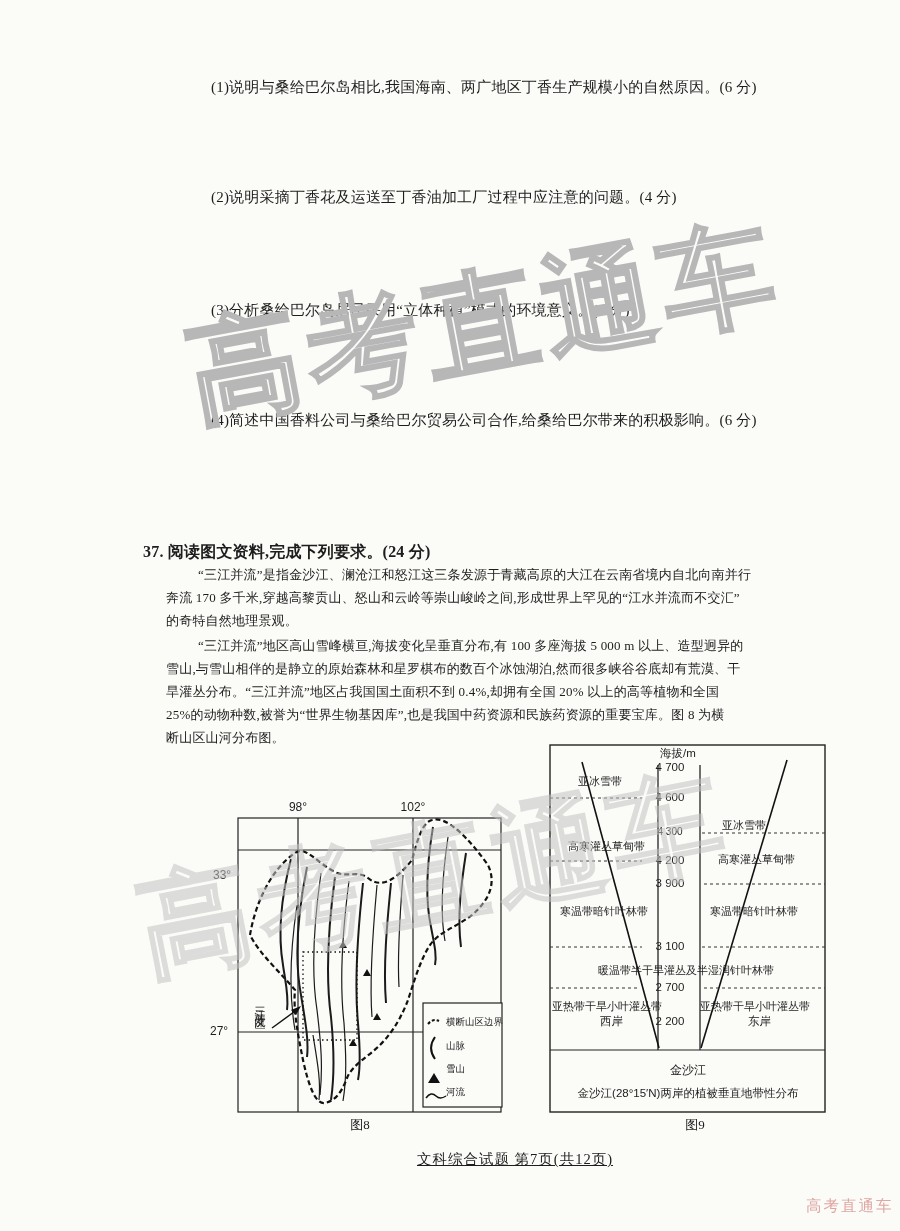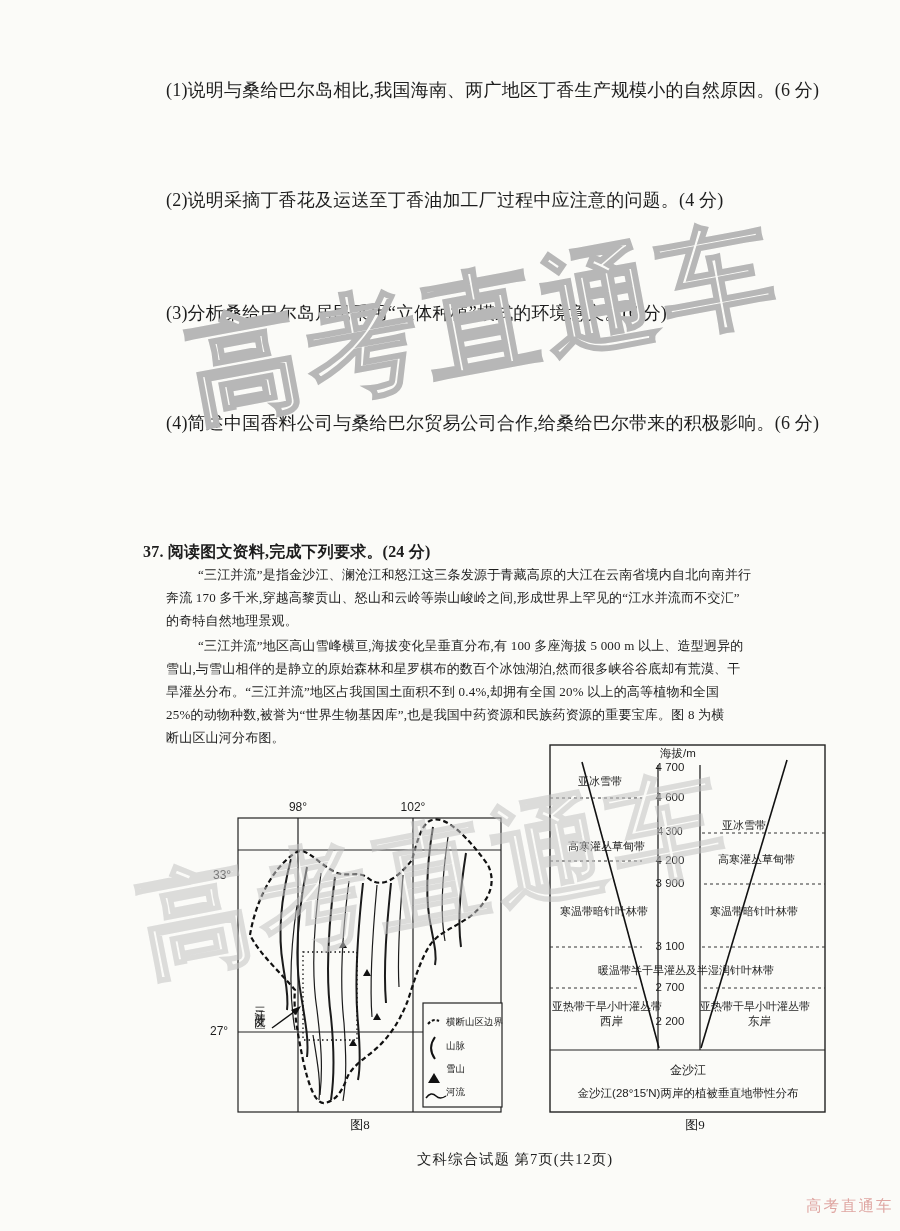--- a/index.html
+++ b/index.html
@@ -2,37 +2,37 @@
 <html><head>
 <meta charset="utf-8">
 <style>
   html,body{margin:0;padding:0;}
   body{
     width:900px;height:1231px;position:relative;overflow:hidden;
     background:#fbfbf8;color:#1d1d1d;
     font-family:"Liberation Serif","DejaVu Serif",serif;
   }
   .abs{position:absolute;white-space:nowrap;}
-  .q{font-size:18px;letter-spacing:.2px;z-index:3;}
+  .q{font-size:15px;letter-spacing:.2px;z-index:3;margin-left:45px;}
   .h37{font-size:16px;font-weight:bold;letter-spacing:.2px;z-index:3;}
   .para{font-size:13px;letter-spacing:.2px;z-index:3;}
   .figtext{font-family:"Liberation Sans","DejaVu Sans",sans-serif;font-size:11px;z-index:3;}
   .center{text-align:center;}
   .wm{
     position:absolute;font-family:"Liberation Sans","DejaVu Sans",sans-serif;
     font-weight:bold;color:transparent;white-space:nowrap;pointer-events:none;
     -webkit-text-stroke:2.5px #b7b7b7;letter-spacing:8px;z-index:4;
   }
   #wm1{left:185px;top:248px;font-size:112px;transform:rotate(-10.5deg);}
   #wm2{left:135px;top:800px;font-size:112px;transform:rotate(-11deg);opacity:.55;-webkit-text-stroke:2px #c3c3c3;}
   #corner-stamp{
     left:806px;top:1196px;font-size:15.5px;letter-spacing:2px;
     color:#dfa6a2;font-family:"Liberation Sans",sans-serif;z-index:5;
   }
-  #footer{left:330px;top:1150px;width:370px;font-size:14.5px;letter-spacing:1px;z-index:3;}
+  #footer{left:330px;top:1150px;width:370px;font-size:14.5px;letter-spacing:1px;z-index:3;text-decoration:underline;}
   svg{position:absolute;z-index:1;}
   .cap{font-size:13px;z-index:3;}
   .vert{writing-mode:vertical-rl;text-orientation:upright;letter-spacing:3px;}
 </style>
 </head>
 <body>
 
 <div class="abs q" style="left:166px;top:78px">(1)说明与桑给巴尔岛相比,我国海南、两广地区丁香生产规模小的自然原因。(6 分)</div>
 <div class="abs q" style="left:166px;top:188px">(2)说明采摘丁香花及运送至丁香油加工厂过程中应注意的问题。(4 分)</div>
 <div class="abs q" style="left:166px;top:301px">(3)分析桑给巴尔岛居民采用“立体种植”模式的环境意义。(6 分)</div>

